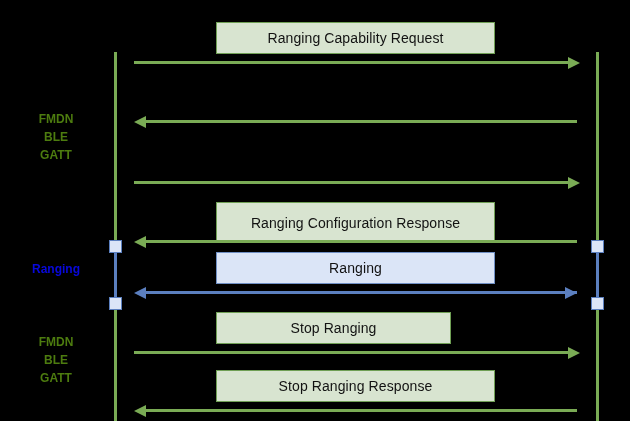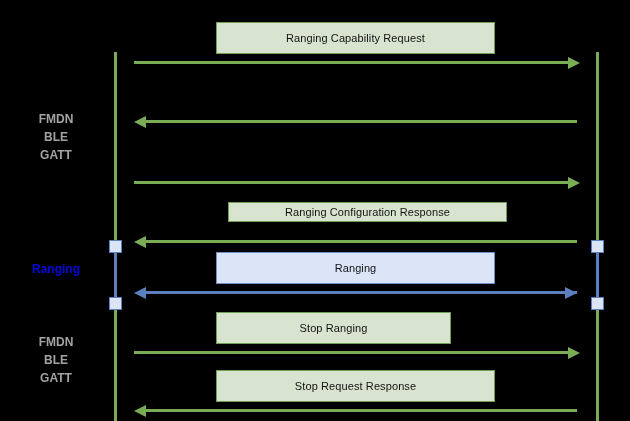--- a/index.html
+++ b/index.html
@@ -21,21 +21,21 @@
     background: #7aab55;
   }
   .msg-box {
     position: absolute;
     box-sizing: border-box;
     border: 1px solid #6f9f54;
     background: #d8e4d0;
     display: flex;
     align-items: center;
     justify-content: center;
-    font-size: 11px;
+    font-size: 14px;
     color: #121212;
     letter-spacing: 0.1px;
     white-space: nowrap;
   }
   .msg-box.blue {
     background: #dbe5f7;
     border: 1px solid #6f8fc4;
   }
   .arrow-line {
     position: absolute;
@@ -66,21 +66,21 @@
   .arrow-head.left.blue {
     border-right-color: #5b7fbf;
   }
   .phase-label {
     position: absolute;
     text-align: center;
     font-size: 12px;
     font-weight: bold;
     line-height: 18px;
   }
-  .phase-label.green { color: #a3a3a3; }
+  .phase-label.green { color: #4d7c0f; }
   .phase-label.blue  { color: #0808dd; }
 
   .act-box {
     position: absolute;
     box-sizing: border-box;
     width: 13px;
     height: 13px;
     background: #dbe5f7;
     border: 1px solid #5b7fbf;
   }
@@ -117,38 +117,38 @@
   <div class="msg-box" style="left:216px; top:22px; width:279px; height:32px;">Ranging Capability Request</div>
   <div class="arrow-line" style="left:134px; top:61px; width:434px;"></div>
   <div class="arrow-head right" style="left:568px; top:56.5px;"></div>
 
   <div class="arrow-line" style="left:146px; top:120px; width:431px;"></div>
   <div class="arrow-head left" style="left:134px; top:115.5px;"></div>
 
   <div class="arrow-line" style="left:134px; top:181px; width:434px;"></div>
   <div class="arrow-head right" style="left:568px; top:176.5px;"></div>
 
-  <div class="msg-box" style="left:228px; top:202px; width:279px; height:20px;">Ranging Configuration Response</div>
+  <div class="msg-box" style="left:216px; top:202px; width:279px; height:41px;">Ranging Configuration Response</div>
   <div class="arrow-line" style="left:146px; top:240px; width:431px;"></div>
   <div class="arrow-head left" style="left:134px; top:235.5px;"></div>
 
   <div class="act-link" style="left:114px; top:246px; height:58px;"></div>
   <div class="act-box" style="left:109px; top:240px;"></div>
   <div class="act-box" style="left:109px; top:297px;"></div>
 
   <div class="act-link" style="left:596px; top:246px; height:58px;"></div>
   <div class="act-box" style="left:591px; top:240px;"></div>
   <div class="act-box" style="left:591px; top:297px;"></div>
 
   <div class="msg-box blue" style="left:216px; top:252px; width:279px; height:32px;">Ranging</div>
   <div class="arrow-line blue" style="left:146px; top:291px; width:431px;"></div>
   <div class="arrow-head left blue" style="left:134px; top:286.5px;"></div>
   <div class="arrow-head right blue" style="left:565px; top:286.5px;"></div>
 
   <div class="msg-box" style="left:216px; top:312px; width:235px; height:32px;">Stop Ranging</div>
   <div class="arrow-line" style="left:134px; top:351px; width:434px;"></div>
   <div class="arrow-head right" style="left:568px; top:346.5px;"></div>
 
-  <div class="msg-box" style="left:216px; top:370px; width:279px; height:32px;">Stop Request Response</div>
+  <div class="msg-box" style="left:216px; top:370px; width:279px; height:32px;">Stop Ranging Response</div>
   <div class="arrow-line" style="left:146px; top:409px; width:431px;"></div>
   <div class="arrow-head left" style="left:134px; top:404.5px;"></div>
 
 </div>
 
 </body></html>

